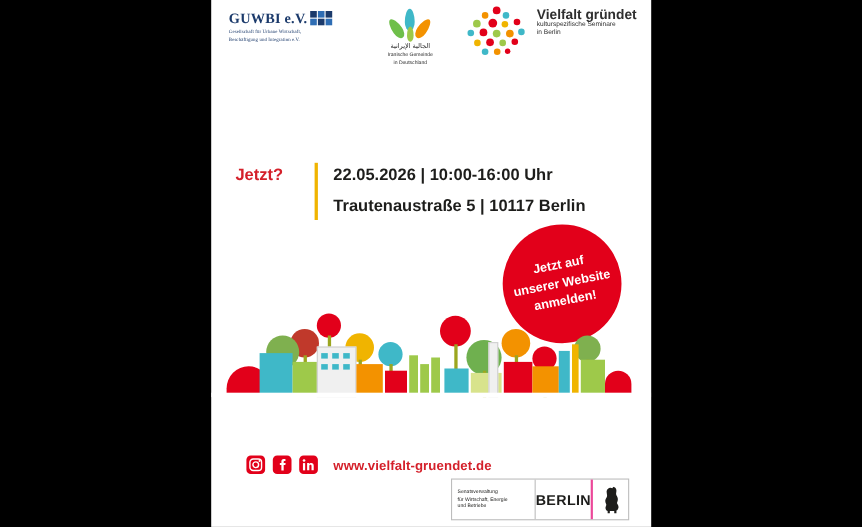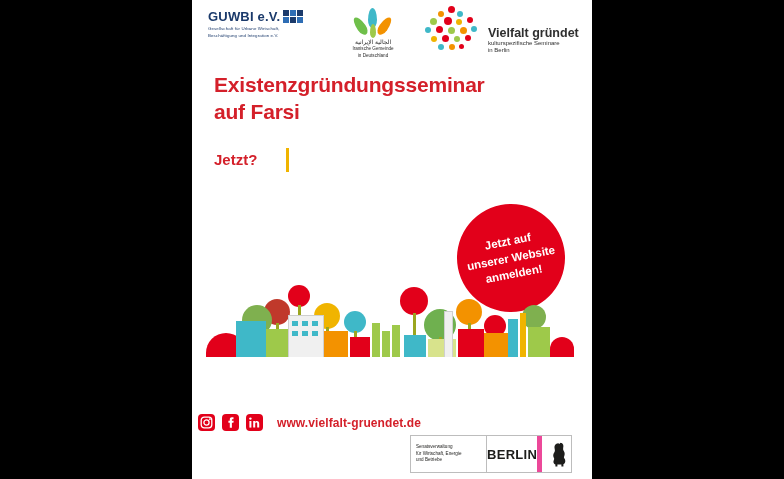--- a/index.html
+++ b/index.html
@@ -2,34 +2,34 @@
 <html><head>
 <meta charset="utf-8">
 <style>
   html,body{margin:0;padding:0;background:#000;}
   body{width:784px;height:479px;overflow:hidden;font-family:"Liberation Sans",sans-serif;}
   .stage{position:relative;width:784px;height:479px;background:#000;}
   .poster{position:absolute;left:192px;top:0;width:400px;height:479px;background:#ffffff;overflow:hidden;}
 
   
   .logos{position:absolute;left:0;top:6px;width:400px;height:48px;}
-  .logo-guwbi{position:absolute;left:16px;top:4px;width:120px;}
+  .logo-guwbi{position:absolute;left:16px;top:4px;width:120px;font-family:Liberation Serif, serif;}
   .guwbi-top{display:flex;align-items:center;gap:3px;}
   .guwbi-name{font-size:13px;font-weight:bold;color:#1b3a6b;letter-spacing:.2px;line-height:1;}
   .guwbi-squares{display:grid;grid-template-columns:repeat(3,6px);grid-template-rows:repeat(2,6px);gap:1px;}
   .sq{width:6px;height:6px;}
   .guwbi-sub{font-size:4.4px;color:#1b3a6b;line-height:1.5;margin-top:3px;letter-spacing:.1px;}
 
   .logo-gemeinde{position:absolute;left:146px;top:0px;width:70px;text-align:center;}
   .gem-mark{position:relative;width:38px;height:32px;margin:0 auto;}
   .gem-leaf{position:absolute;width:9px;height:20px;border-radius:50% 50% 50% 50%/60% 60% 40% 40%;}
   .gem-txt1{font-size:4.6px;color:#2a2a2a;line-height:1.4;margin-top:1px;}
   .gem-arabic{font-size:6px;color:#2a2a2a;}
 
-  .logo-vielfalt{position:absolute;left:232px;top:0px;width:160px;display:flex;align-items:flex-end;gap:6px;}
+  .logo-vielfalt{position:absolute;left:232px;top:0px;width:160px;display:flex;align-items:flex-start;gap:6px;}
   .vg-dots{position:relative;width:58px;height:48px;}
   .vg-dots i{position:absolute;border-radius:50%;display:block;}
   .vg-text{line-height:1.15;}
   .vg-title{font-size:12.5px;font-weight:bold;color:#2f2f2f;}
   .vg-sub{font-size:6px;color:#2f2f2f;}
 
   
   .headline{position:absolute;left:22px;top:72px;width:360px;color:#d4202a;font-size:21px;font-weight:bold;line-height:1.28;letter-spacing:-.2px;}
 
   
@@ -42,30 +42,30 @@
   .badge{position:absolute;left:265px;top:204px;width:108px;height:108px;border-radius:50%;background:#e2001a;color:#fff;display:flex;align-items:center;justify-content:center;text-align:center;transform:rotate(-11deg);}
   .badge span{font-size:11.5px;font-weight:bold;line-height:1.45;display:block;}
 
   
   .city{position:absolute;left:0;bottom:78px;width:400px;height:130px;}
   .city *{position:absolute;}
   .tree-top{border-radius:50%;}
   .trunk{background:#9ba61f;}
 
   
-  .social{position:absolute;left:6px;bottom:48px;display:flex;align-items:center;gap:7px;}
+  .social{position:absolute;left:32px;bottom:48px;display:flex;align-items:center;gap:7px;}
   .sic{width:17px;height:17px;border-radius:4px;background:#e2001a;position:relative;display:inline-block;}
   .sic svg{position:absolute;left:2px;top:2px;}
   .url{margin-left:7px;font-size:12px;font-weight:bold;color:#d4202a;letter-spacing:.1px;}
 
   
   .official{position:absolute;left:218px;bottom:6px;width:160px;height:36px;border:1px solid #bdbdbd;display:flex;align-items:stretch;background:#fff;}
   .off-a{flex:0 0 70px;display:flex;flex-direction:column;justify-content:center;padding-left:5px;border-right:1px solid #bdbdbd;}
   .off-a span{font-size:4.6px;color:#1d1d1b;line-height:1.5;}
-  .off-b{flex:1;display:flex;align-items:center;justify-content:center;border-right:5px solid #ec4899;}
+  .off-b{flex:1;display:flex;align-items:center;justify-content:center;border-right:2px solid #ec4899;}
   .off-b span{font-size:13px;font-weight:bold;color:#1d1d1b;letter-spacing:.3px;}
   .off-c{flex:0 0 34px;display:flex;align-items:center;justify-content:center;}
   .bear{width:16px;height:28px;}
 </style>
 </head>
 <body>
 
 <div class="stage">
   <div class="poster">
 
@@ -122,30 +122,30 @@
           <i style="left:35px;top:38px;width:5px;height:5px;background:#e2001a"></i>
         </div>
         <div class="vg-text">
           <div class="vg-title">Vielfalt gründet</div>
           <div class="vg-sub">kulturspezifische Seminare</div>
           <div class="vg-sub">in Berlin</div>
         </div>
       </div>
     </div>
 
-    <div class="headline">
-      <div>Existenzgründungsseminar</div>
-      <div>auf Farsi</div>
-    </div>
 
     <div class="info">
       <div class="info-left">
         <div>Jetzt?</div>
       </div>
       <div class="info-rule"></div>
+      <div class="info-right">
+        <div>22.05.2026 | 10:00-16:00 Uhr</div>
+        <div>Trautenaustraße 5 | 10117 Berlin</div>
+      </div>
     </div>
 
     <div class="badge">
       <div>
         <span>Jetzt auf</span>
         <span>unserer Website</span>
         <span>anmelden!</span>
       </div>
     </div>
 

